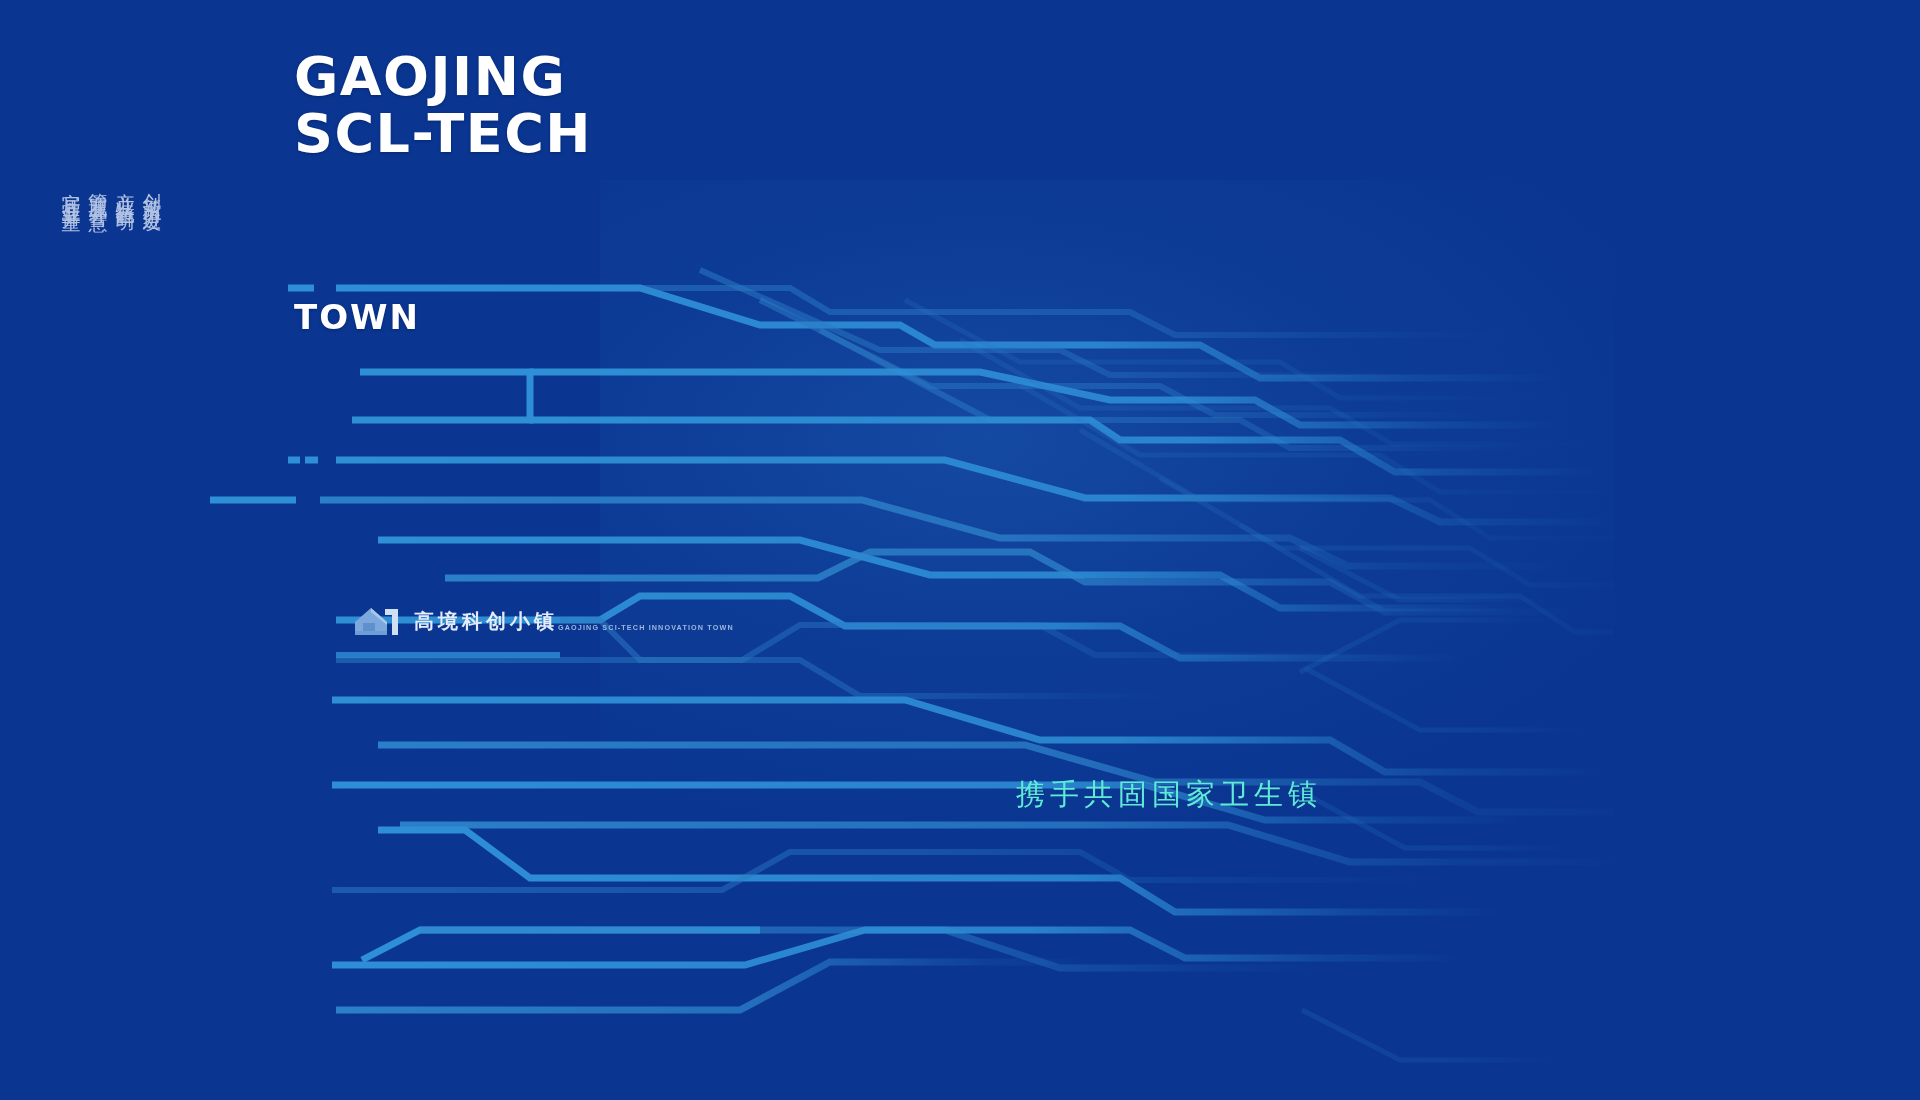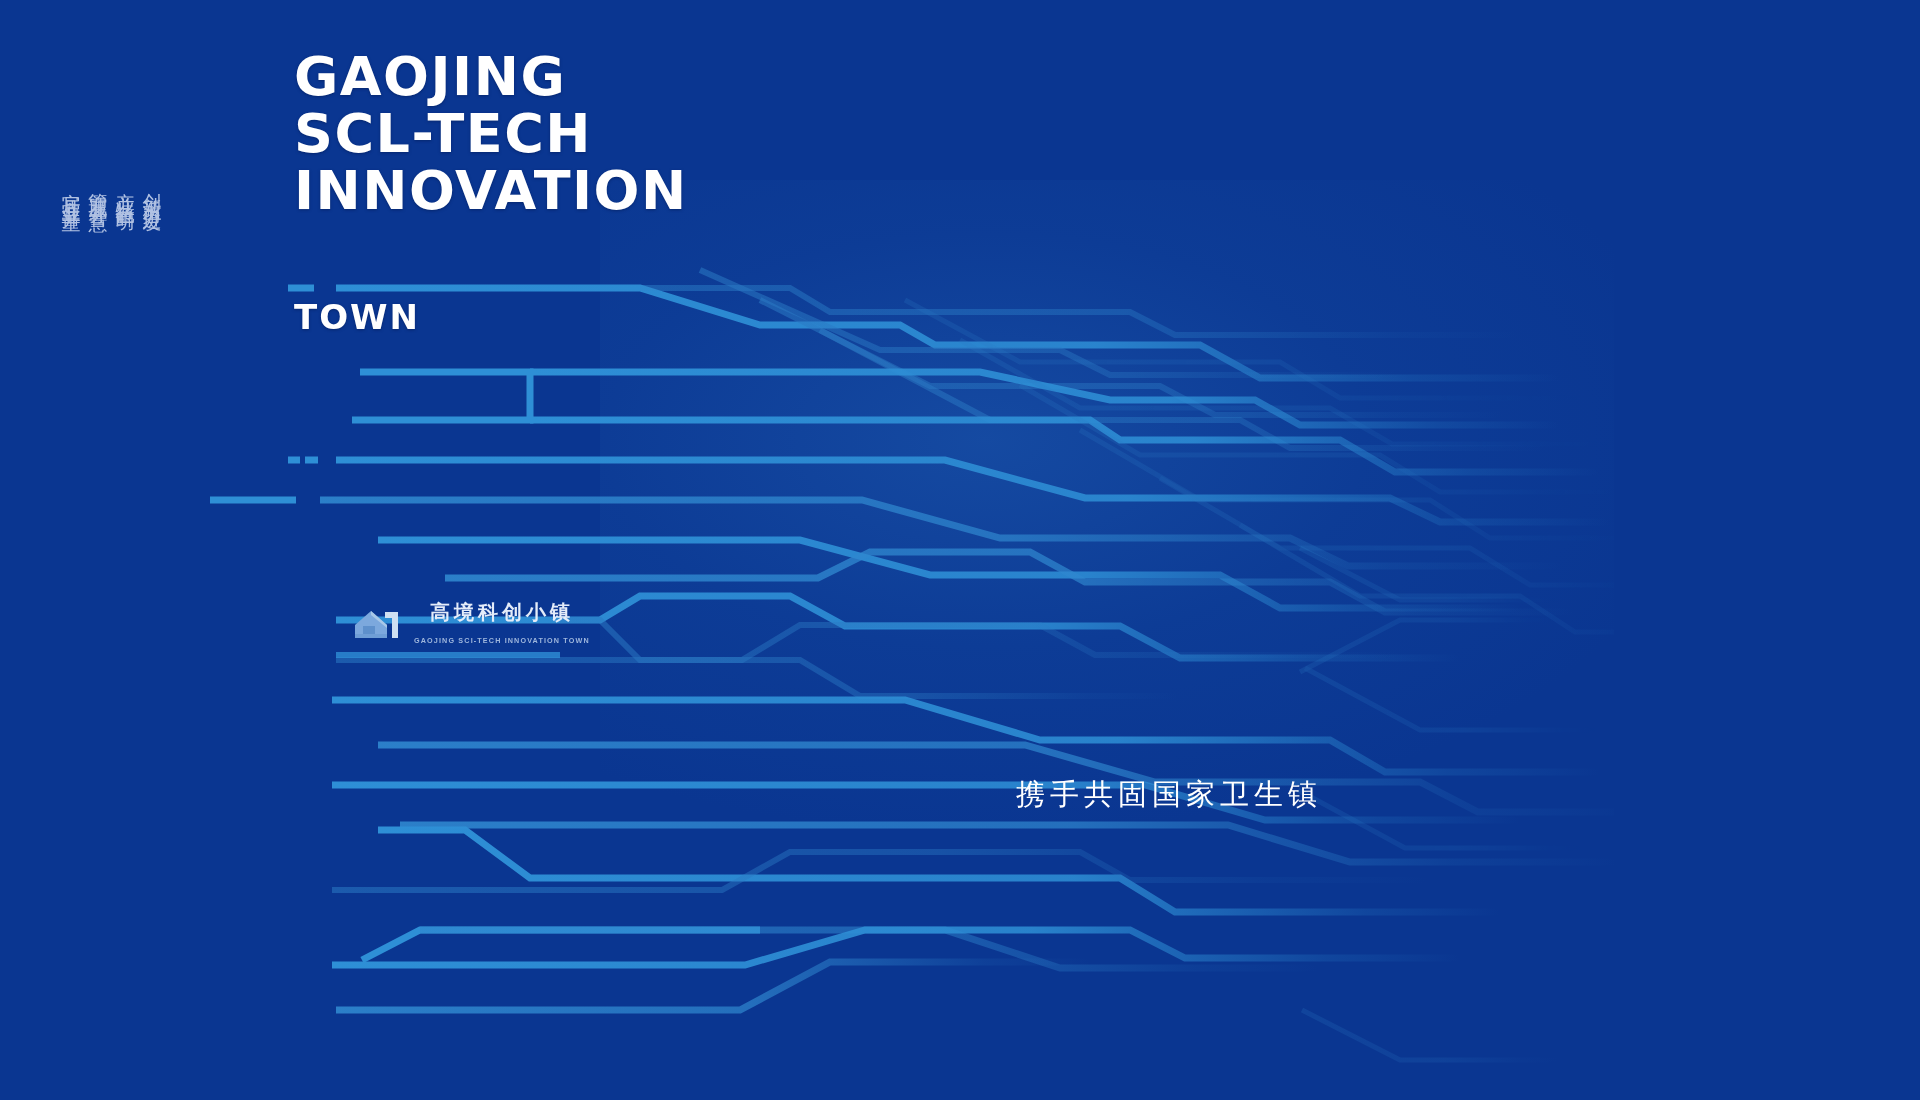--- a/index.html
+++ b/index.html
@@ -99,21 +99,21 @@
   .logo {
     position:absolute;
     left:352px;
     top:601px;
     display:flex;
     align-items:center;
     gap:10px;
     z-index:8;
   }
   .logo-mark { width:52px; height:40px; flex:none; }
-  .logo-text { display:flex; flex-direction:column; justify-content:center;text-align:center; }
+  .logo-text { display:flex; flex-direction:row; justify-content:center; }
   .logo-cn {
     font-family:"DejaVu Sans","Liberation Sans",sans-serif;
     font-size:20px;
     font-weight:bold;
     letter-spacing:4px;
     color:#e4ecf9;
     line-height:1.12;
     white-space:nowrap;
   }
   .logo-en {
@@ -133,21 +133,21 @@
     right:292px;
     bottom:288px;
     text-align:left;
     z-index:7;
   }
   .br-slogan .br-line {
     font-family:"DejaVu Sans","Liberation Sans",sans-serif;
     font-size:29px;
     letter-spacing:5px;
     line-height:36px;
-    color:#ffffff;
+    color:#5eead4;
     white-space:nowrap;
   }
 </style>
 </head>
 <body>
 
 <div id="poster">
 
   <div class="bg-glow"></div>
 
@@ -266,21 +266,20 @@
   <div class="v-slogan">
     <div class="v-col">创新活力迸发</div>
     <div class="v-col">产业特色鲜明</div>
     <div class="v-col">管理服务智慧</div>
     <div class="v-col">宜居宜业并重</div>
   </div>
 
   <div class="headline">
     <div class="hl-line">GAOJING</div>
     <div class="hl-line">SCL-TECH</div>
-    <div class="hl-line">INNOVATION</div>
   </div>
 
   <div class="town-word">TOWN</div>
 
   <div class="logo">
     <span class="logo-mark">
       <svg viewBox="0 0 52 40" xmlns="http://www.w3.org/2000/svg" aria-hidden="true">
 
         <path d="M3,30 L3,21 L19,7 L35,21 L35,30 Z" fill="#7ca8dd"></path>
         <path d="M3,30 L35,30 L35,34 L3,34 Z" fill="#6f9ed6"></path>

